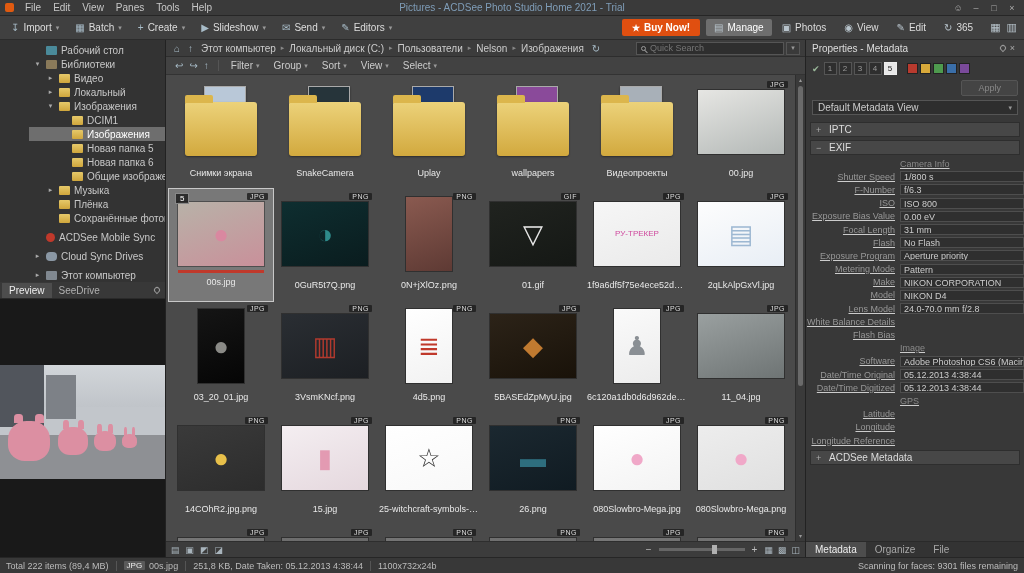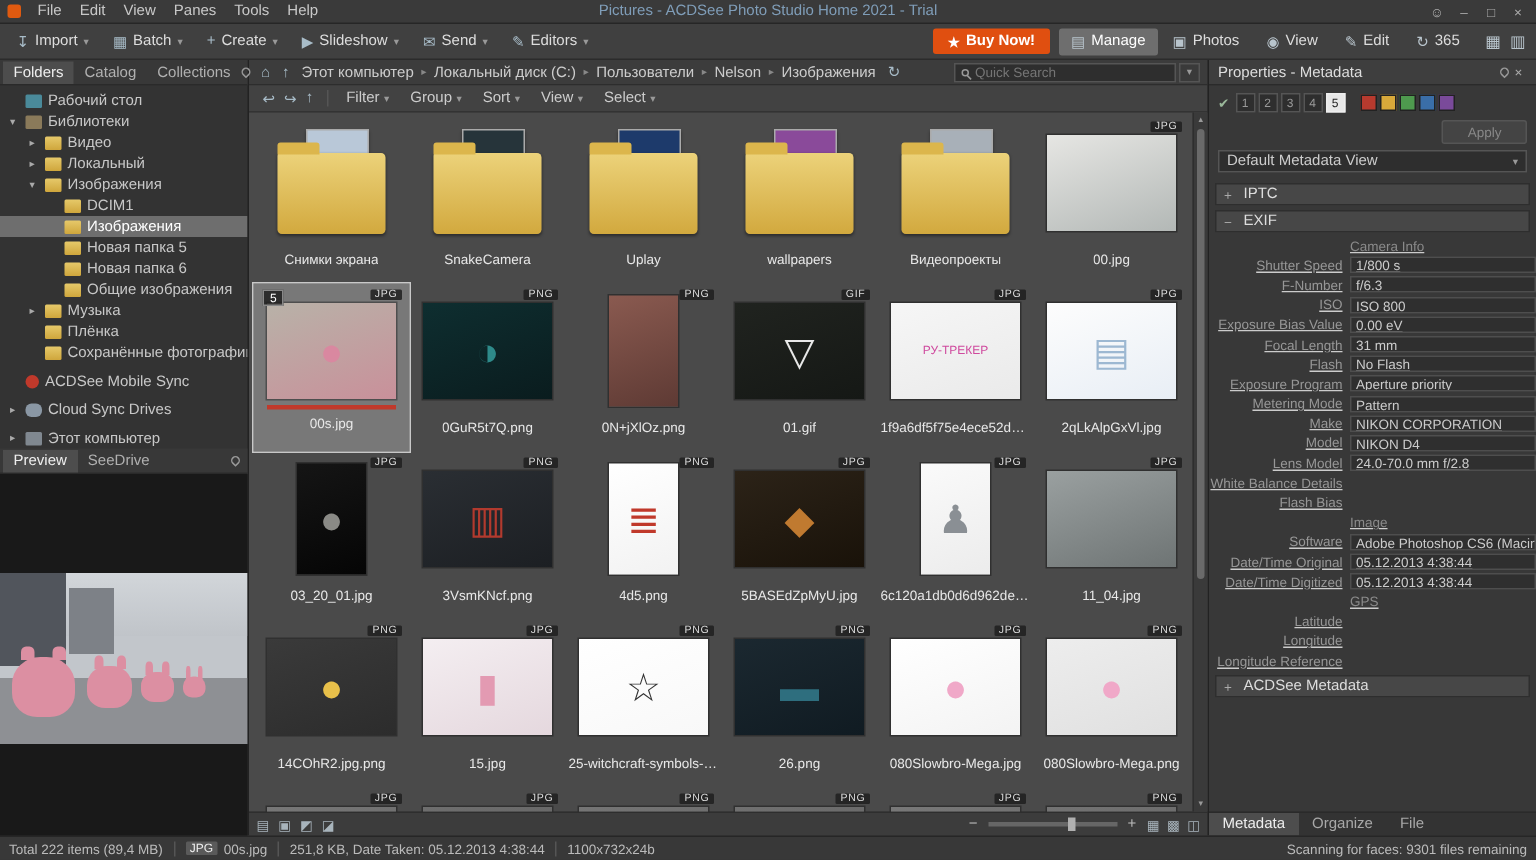--- a/index.html
+++ b/index.html
@@ -34,21 +34,21 @@
   .center { flex:1; min-width:0; display:flex; flex-direction:column; background:#4a4a4a; }
   .right { width:219px; flex:0 0 219px; background:#383838; border-left:1px solid #222; display:flex; flex-direction:column; }
 
   
   .paneltabs { height:17px; background:#383838; border-bottom:1px solid #2a2a2a; display:flex; align-items:center; padding:0 2px; flex:0 0 17px; }
   .ptab { padding:2px 7px; color:#b0b0b0; }
   .ptab.active { background:#4d4d4d; color:#eee; }
   .phicons { margin-left:auto; display:flex; gap:4px; align-items:center; padding-right:3px; }
   .pin { width:6px; height:6px; border:1px solid #999; border-radius:50% 50% 50% 0; transform:rotate(-45deg); }
   .closex { color:#aaa; font-size:9px; }
-  .tree { flex:0 0 242px; overflow:hidden; padding-top:3px; }
+  .tree { flex:0 0 242px; overflow:hidden; padding-top:3px;margin-left:29px; }
   .trow { height:14px; display:flex; align-items:center; gap:4px; color:#c8c8c8; white-space:nowrap; overflow:hidden; }
   .trow.selected { background:#6e6e6e; color:#fff; }
   .trow.gap { margin-top:5px; }
   .arrow { width:9px; flex:0 0 9px; font-size:7px; color:#aaa; text-align:center; }
   .ticon2 { width:11px; height:9px; flex:0 0 11px; border-radius:1px; background:#d8b44a; }
   .folder-icon, .folder-video-icon, .folder-docs-icon, .folder-pictures-icon, .folder-music-icon { background:linear-gradient(#e6c96a,#cfa63c); }
   .desktop-icon { background:#4a8a9a; }
   .library-icon { background:#8a7a5a; }
   .mobile-sync-icon { background:#c0392b; border-radius:50%; width:9px; height:9px; flex:0 0 9px; }
   .cloud-icon { background:#8a97a4; border-radius:4px; }
@@ -231,31 +231,20 @@
       <div style="display:flex;align-items:center;">
           <span class="xicon">▦</span>
           <span class="xicon">▥</span>
         </div>
     </div>
   </div>
 
   <div class="main">
 
     <div class="left">
-      <div class="paneltabs">
-        <div style="display:flex;">
-            <span class="ptab active">Folders</span>
-            <span class="ptab">Catalog</span>
-            <span class="ptab">Collections</span>
-          </div>
-        <div class="phicons">
-          <span class="pin"></span>
-          <span class="closex">×</span>
-        </div>
-      </div>
       <div class="tree">
           <div class="trow" style="padding-left: 4px;">
             <span class="arrow"></span>
             <span class="ticon2 desktop-icon"></span>
             <span>Рабочий стол</span>
           </div>
           <div class="trow" style="padding-left: 4px;">
             <span class="arrow">▾</span>
             <span class="ticon2 library-icon"></span>
             <span>Библиотеки</span>

